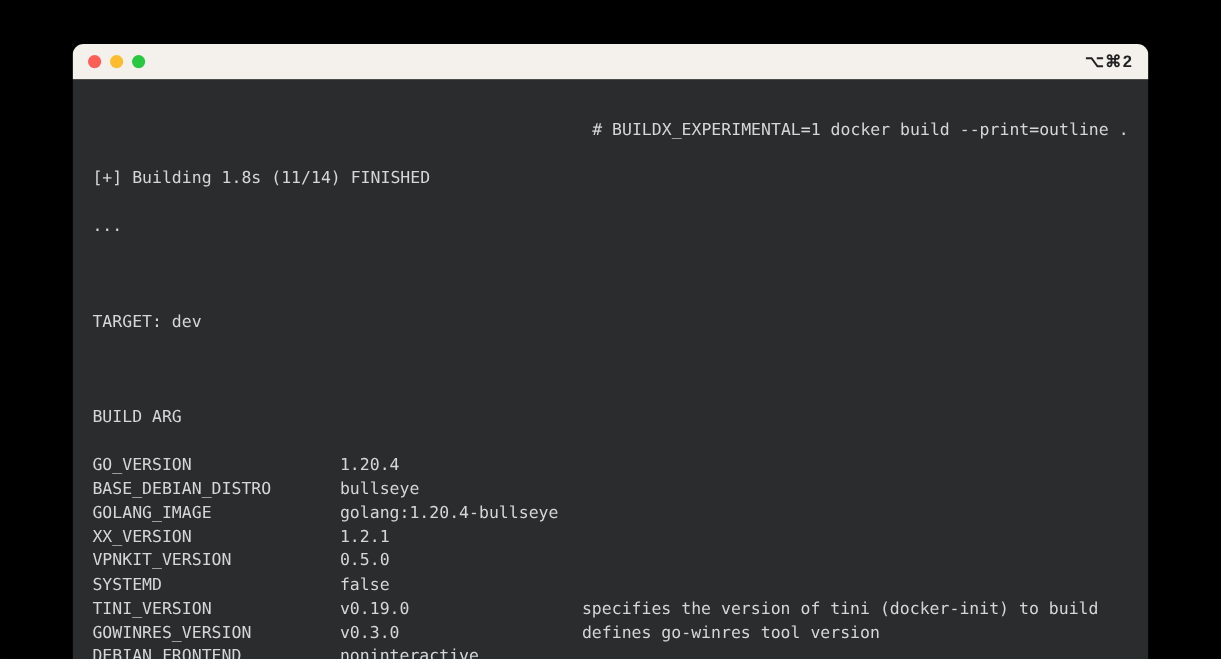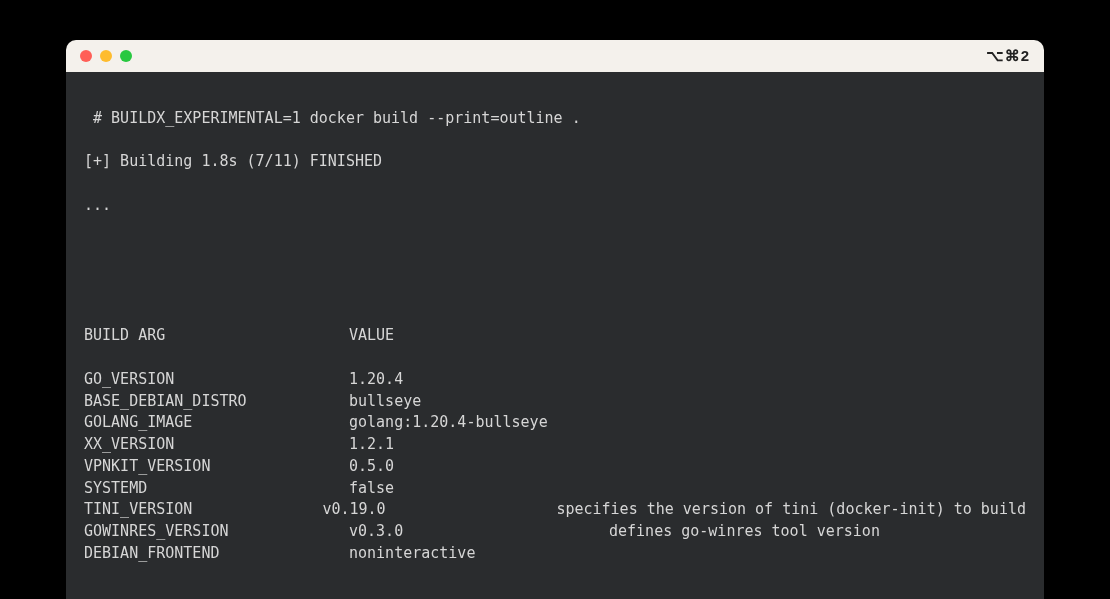--- a/index.html
+++ b/index.html
@@ -55,47 +55,47 @@
       background: #2a2c2e;
       color: #d6d6d6;
       font-size: 15px;
       line-height: 1.45;
       padding: 14px 18px 40px 18px;
       white-space: pre;
       min-height: 440px;
     }
     .row {
       display: flex;
-      gap: 40px;
     }
     .col-arg { width: 225px; }
     .col-val { width: 220px; }
     .col-desc { flex: 1; }
     .status-row {
       display: flex;
     }
     .status-left { flex: 1; }
     .status-right { }
-    .prompt-line { white-space: pre; }
+    .prompt-line { white-space: pre; text-align: right; }
   </style>
 </head>
 <body>
 
 <div class="window">
   <div class="titlebar">
     <div class="traffic-lights">
       <div class="traffic-light tl-close"></div>
       <div class="traffic-light tl-min"></div>
       <div class="traffic-light tl-max"></div>
     </div>
     <div class="titlebar-right">⌥⌘2</div>
   </div>
 
   <div class="terminal">
 <div class="prompt-line"><span> # </span><span>BUILDX_EXPERIMENTAL=1 docker build --print=outline .</span></div>
-<div class="status-row"><span class="status-left">[+] Building 1.8s (7/11) FINISHED</span></div>
+<div class="status-row"><span class="status-left">[+] Building 1.8s (11/14) FINISHED</span></div>
 <div>...</div>
 <div>&nbsp;</div>
+<div>TARGET: dev</div>
 <div>&nbsp;</div>
-<div class="row"><span class="col-arg">BUILD ARG</span><span class="col-val">VALUE</span></div>
+<div class="row"><span class="col-arg">BUILD ARG</span></div>
 <div id="rows-container"><div class="row"><span class="col-arg">GO_VERSION</span><span class="col-val">1.20.4</span><span class="col-desc"></span></div><div class="row"><span class="col-arg">BASE_DEBIAN_DISTRO</span><span class="col-val">bullseye</span><span class="col-desc"></span></div><div class="row"><span class="col-arg">GOLANG_IMAGE</span><span class="col-val">golang:1.20.4-bullseye</span><span class="col-desc"></span></div><div class="row"><span class="col-arg">XX_VERSION</span><span class="col-val">1.2.1</span><span class="col-desc"></span></div><div class="row"><span class="col-arg">VPNKIT_VERSION</span><span class="col-val">0.5.0</span><span class="col-desc"></span></div><div class="row"><span class="col-arg">SYSTEMD</span><span class="col-val">false</span><span class="col-desc"></span></div><div class="row"><span class="col-arg">TINI_VERSION</span><span class="col-val">v0.19.0</span><span class="col-desc">specifies the version of tini (docker-init) to build</span></div><div class="row"><span class="col-arg">GOWINRES_VERSION</span><span class="col-val">v0.3.0</span><span class="col-desc">defines go-winres tool version</span></div><div class="row"><span class="col-arg">DEBIAN_FRONTEND</span><span class="col-val">noninteractive</span><span class="col-desc"></span></div></div>
   </div>
 </div>
 
 </body></html>

